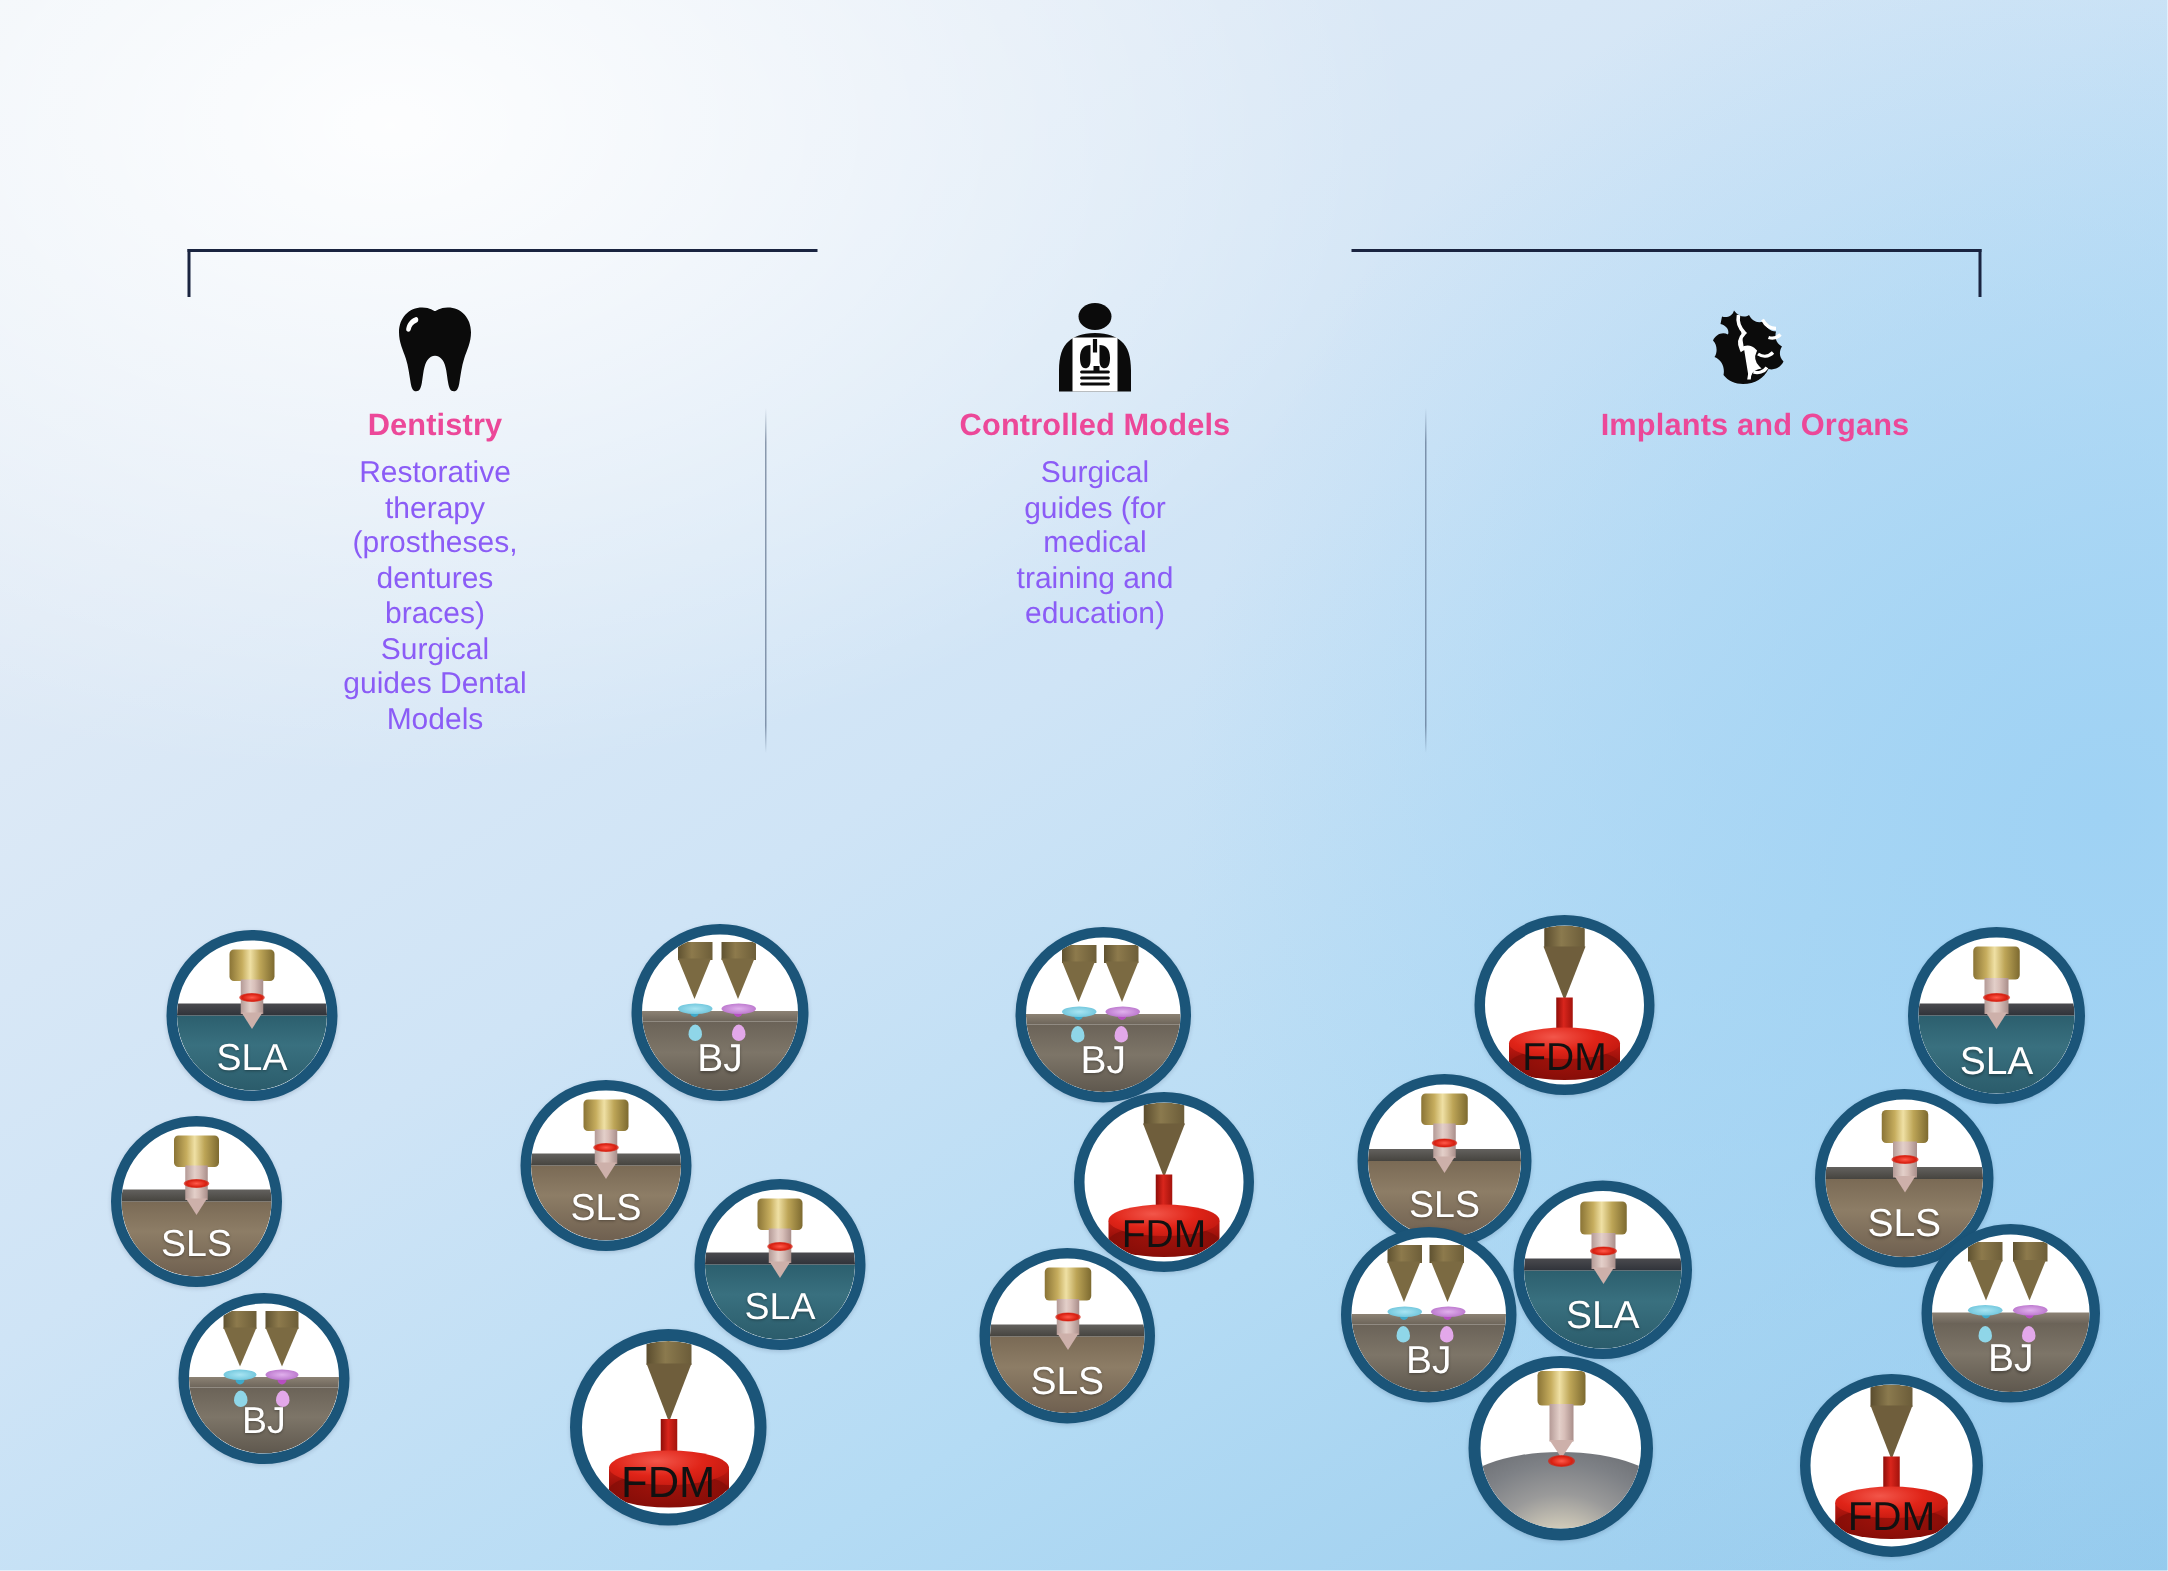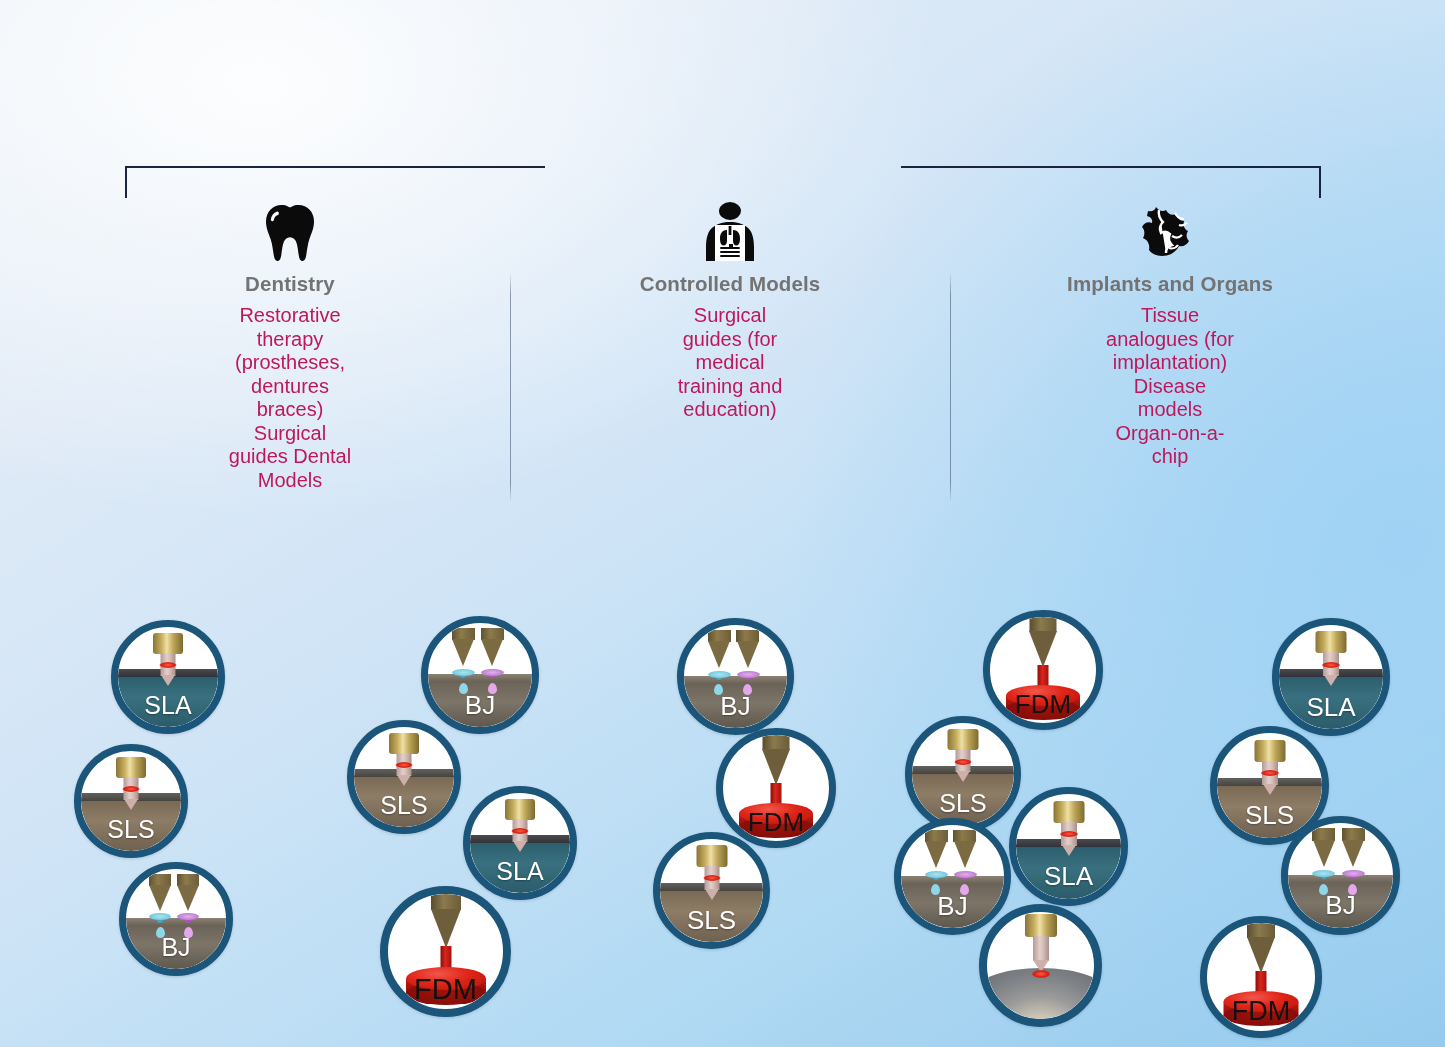--- a/index.html
+++ b/index.html
@@ -55,26 +55,26 @@
     padding:0 6px; box-sizing:border-box;
   }
   .col + .col::before {
     content:""; position:absolute; left:0; top:72px;
     width:1px; height:230px;
     background:linear-gradient(180deg, rgba(60,80,110,0) 0%, rgba(60,80,110,0.55) 10%, rgba(60,80,110,0.55) 92%, rgba(60,80,110,0) 100%);
   }
   .col-icon { height:62px; display:flex; align-items:flex-end; justify-content:center; }
   .col-icon svg { display:block; }
   .col-head {
-    margin-top:10px; font-size:20.5px; font-weight:bold; color:#737373;
+    margin-top:10px; font-size:20.5px; font-weight:bold; color:#ec4899;
     letter-spacing:0.1px; white-space:nowrap;
   }
   .col-body {
     margin-top:8px; font-size:20px; line-height:23.5px;
-    color:#be185d; white-space:pre-line;
+    color:#8b5cf6; white-space:pre-line;
   }
 
   
   .tech-area { left:0; top:596px; width:1445px; height:451px; }
   .circle {
     position:absolute; border-radius:50%;
     border:7px solid #1b5579;
     box-sizing:border-box; overflow:hidden;
     background:#fff;
     box-shadow:0 1px 3px rgba(20,40,70,0.18);
@@ -220,27 +220,20 @@
       </div>
       <div class="col">
         <div class="col-icon">
           <svg width="62" height="58" viewBox="0 0 62 58">
     <path fill="#0b0b0b" d="M17 3c-1 4-5 5-8 4l-1 5c4 1 6 4 5 7-4-2-8 0-10 4 3 3 3 8 1 11 5 2 7 7 6 12 3 4 8 6 13 6 8 0 14-4 17-10 4 1 8-1 10-5-3-3-3-7-1-10-4-2-5-6-4-10-4 0-7-3-8-7-4 2-8 0-10-4-3 2-7 1-10-3z"></path>
     <path fill="#ffffff" d="M20 6c-1 5 1 9 4 12-3 3-4 7-2 11 3-2 6-2 9 1-2 4-1 8 2 11-4 1-6 4-6 8" stroke="#ffffff" stroke-width="2.4"></path>
     <path fill="none" stroke="#ffffff" stroke-width="2.2" d="M36 9c2 4 5 6 9 6M40 21c3 1 6 0 8-2M33 32c3 2 7 2 10-1M30 44c3 1 7 0 9-3"></path>
   </svg>
         </div>
         <div class="col-head">Implants and Organs</div>
-        <div class="col-body">Tissue
-analogues (for
-implantation)
-Disease
-models
-Organ-on-a-
-chip</div>
       </div>
     </div>
 
 
   <div class="abs tech-area" id="tech-area">
       <div style="position: absolute; inset: 0px;">
         <div class="circle" style="left: 111px; top: 24px; width: 114px; height: 114px; border-width: 7px;">
           <div class="c-inner">
             <div class="bed bed-sla"></div>
             <div class="bed-line bed-line-sla" style="height:8px;"></div>

